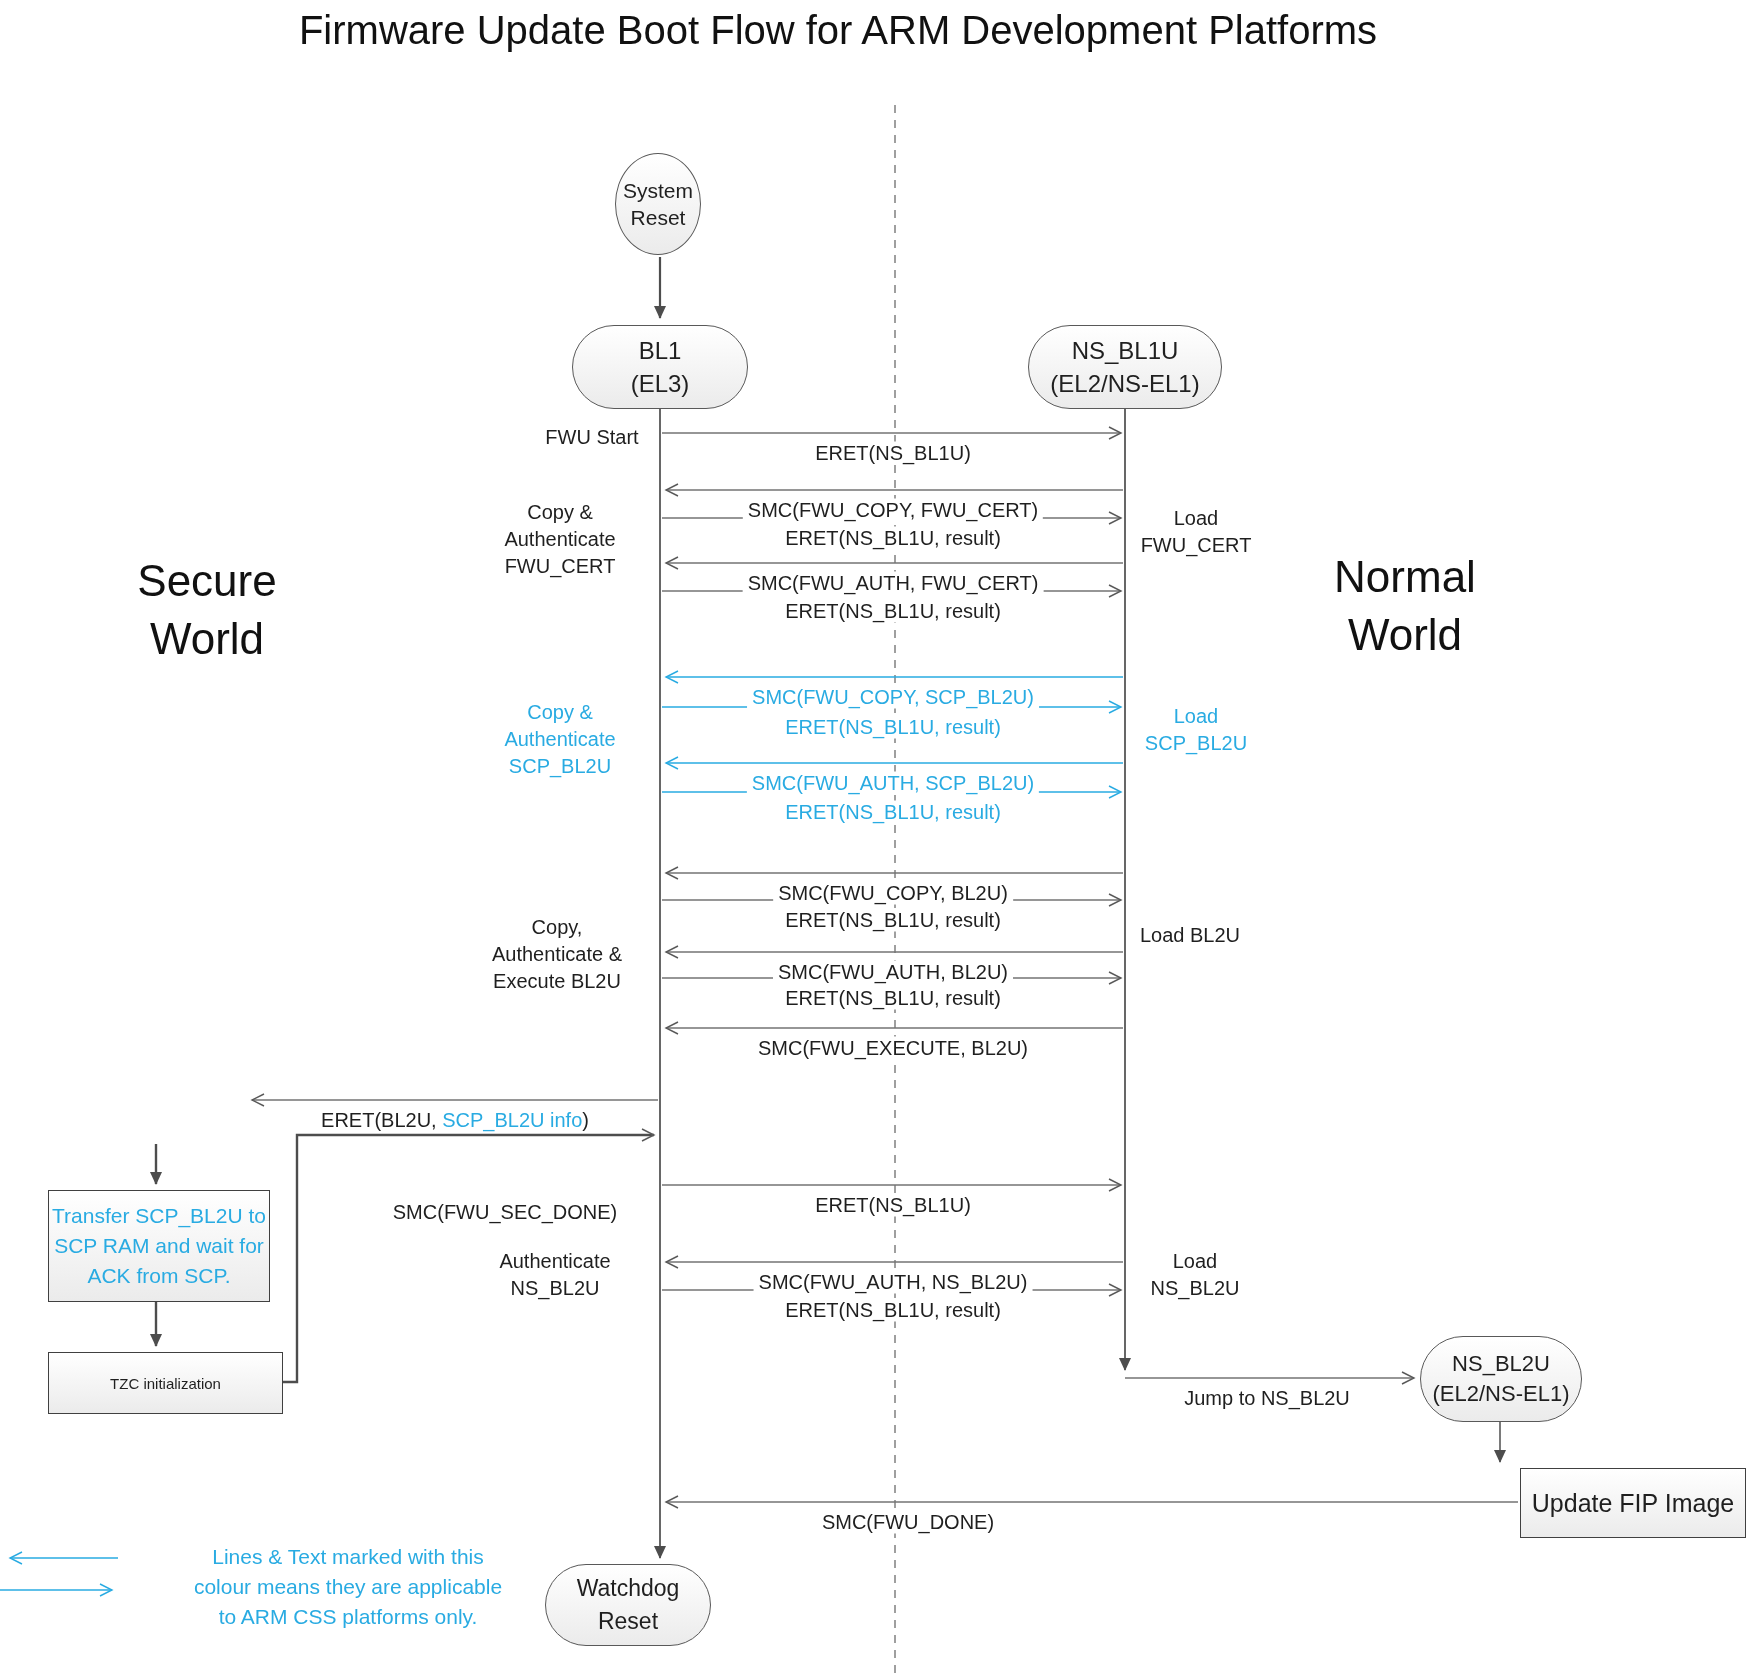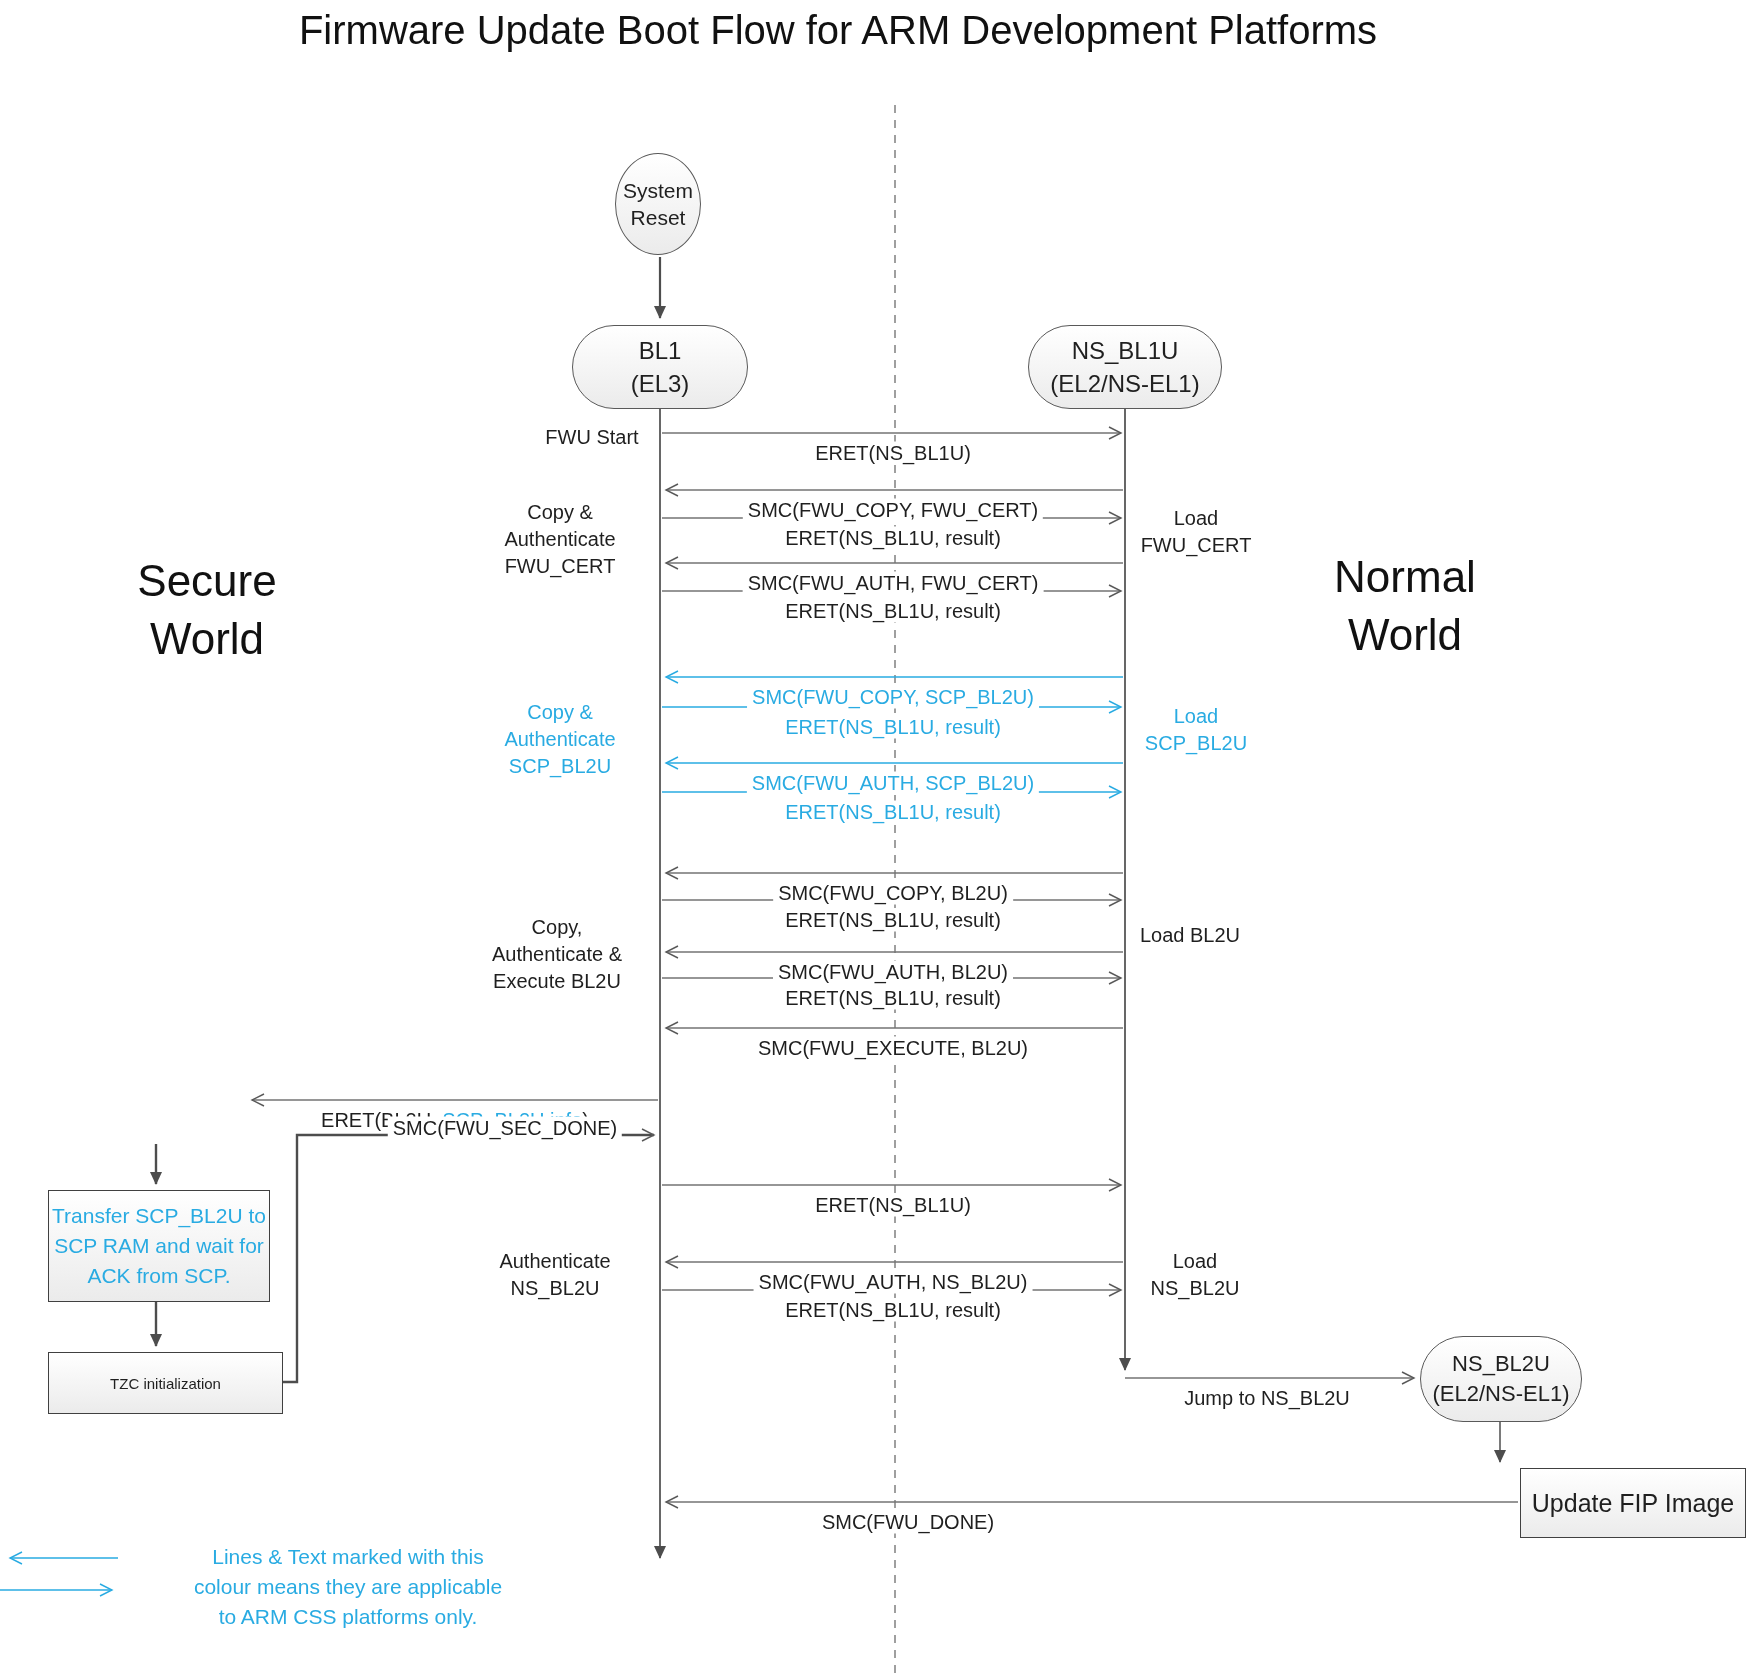--- a/index.html
+++ b/index.html
@@ -113,40 +113,43 @@
   <div class="node rect" style="left:48px;top:1352px;width:235px;height:62px;font-size:15px;">
     <div>TZC initialization</div>
   </div>
   <div class="node pill" style="left:1420px;top:1336px;width:162px;height:86px;font-size:22px;line-height:30px;">
     <div>NS_BL2U</div>
     <div>(EL2/NS-EL1)</div>
   </div>
   <div class="node rect" style="left:1520px;top:1468px;width:226px;height:70px;font-size:25px;">
     <div>Update FIP Image</div>
   </div>
+  <div class="node pill" style="left:545px;top:1564px;width:166px;height:82px;font-size:23px;">
+    <div>Watchdog Reset</div>
+  </div>
 
   <div class="msg" style="left:893px;top:433px;">ERET(NS_BL1U)</div>
   <div class="msg" style="left:893px;top:490px;">SMC(FWU_COPY, FWU_CERT)</div>
   <div class="msg" style="left:893px;top:518px;">ERET(NS_BL1U, result)</div>
   <div class="msg" style="left:893px;top:563px;">SMC(FWU_AUTH, FWU_CERT)</div>
   <div class="msg" style="left:893px;top:591px;">ERET(NS_BL1U, result)</div>
 
   <div class="msg blue" style="left:893px;top:677px;">SMC(FWU_COPY, SCP_BL2U)</div>
   <div class="msg blue" style="left:893px;top:707px;">ERET(NS_BL1U, result)</div>
   <div class="msg blue" style="left:893px;top:763px;">SMC(FWU_AUTH, SCP_BL2U)</div>
   <div class="msg blue" style="left:893px;top:792px;">ERET(NS_BL1U, result)</div>
 
   <div class="msg" style="left:893px;top:873px;">SMC(FWU_COPY, BL2U)</div>
   <div class="msg" style="left:893px;top:900px;">ERET(NS_BL1U, result)</div>
   <div class="msg" style="left:893px;top:952px;">SMC(FWU_AUTH, BL2U)</div>
   <div class="msg" style="left:893px;top:978px;">ERET(NS_BL1U, result)</div>
   <div class="msg" style="left:893px;top:1028px;">SMC(FWU_EXECUTE, BL2U)</div>
 
   <div class="msg" style="left:455px;top:1100px;"><span>ERET(BL2U, </span><span class="blue">SCP_BL2U info</span><span>)</span></div>
-  <div class="msg" style="left:505px;top:1108px;">SMC(FWU_SEC_DONE)</div>
+  <div class="msg" style="left:505px;top:1192px;">SMC(FWU_SEC_DONE)</div>
 
   <div class="msg" style="left:893px;top:1185px;">ERET(NS_BL1U)</div>
   <div class="msg" style="left:893px;top:1262px;">SMC(FWU_AUTH, NS_BL2U)</div>
   <div class="msg" style="left:893px;top:1290px;">ERET(NS_BL1U, result)</div>
 
   <div class="msg" style="left:1267px;top:1378px;">Jump to NS_BL2U</div>
   <div class="msg" style="left:908px;top:1502px;">SMC(FWU_DONE)</div>
 
   <div class="side" style="left:512px;top:424px;width:160px;">FWU Start</div>
   <div class="side" style="left:460px;top:499px;width:200px;">

